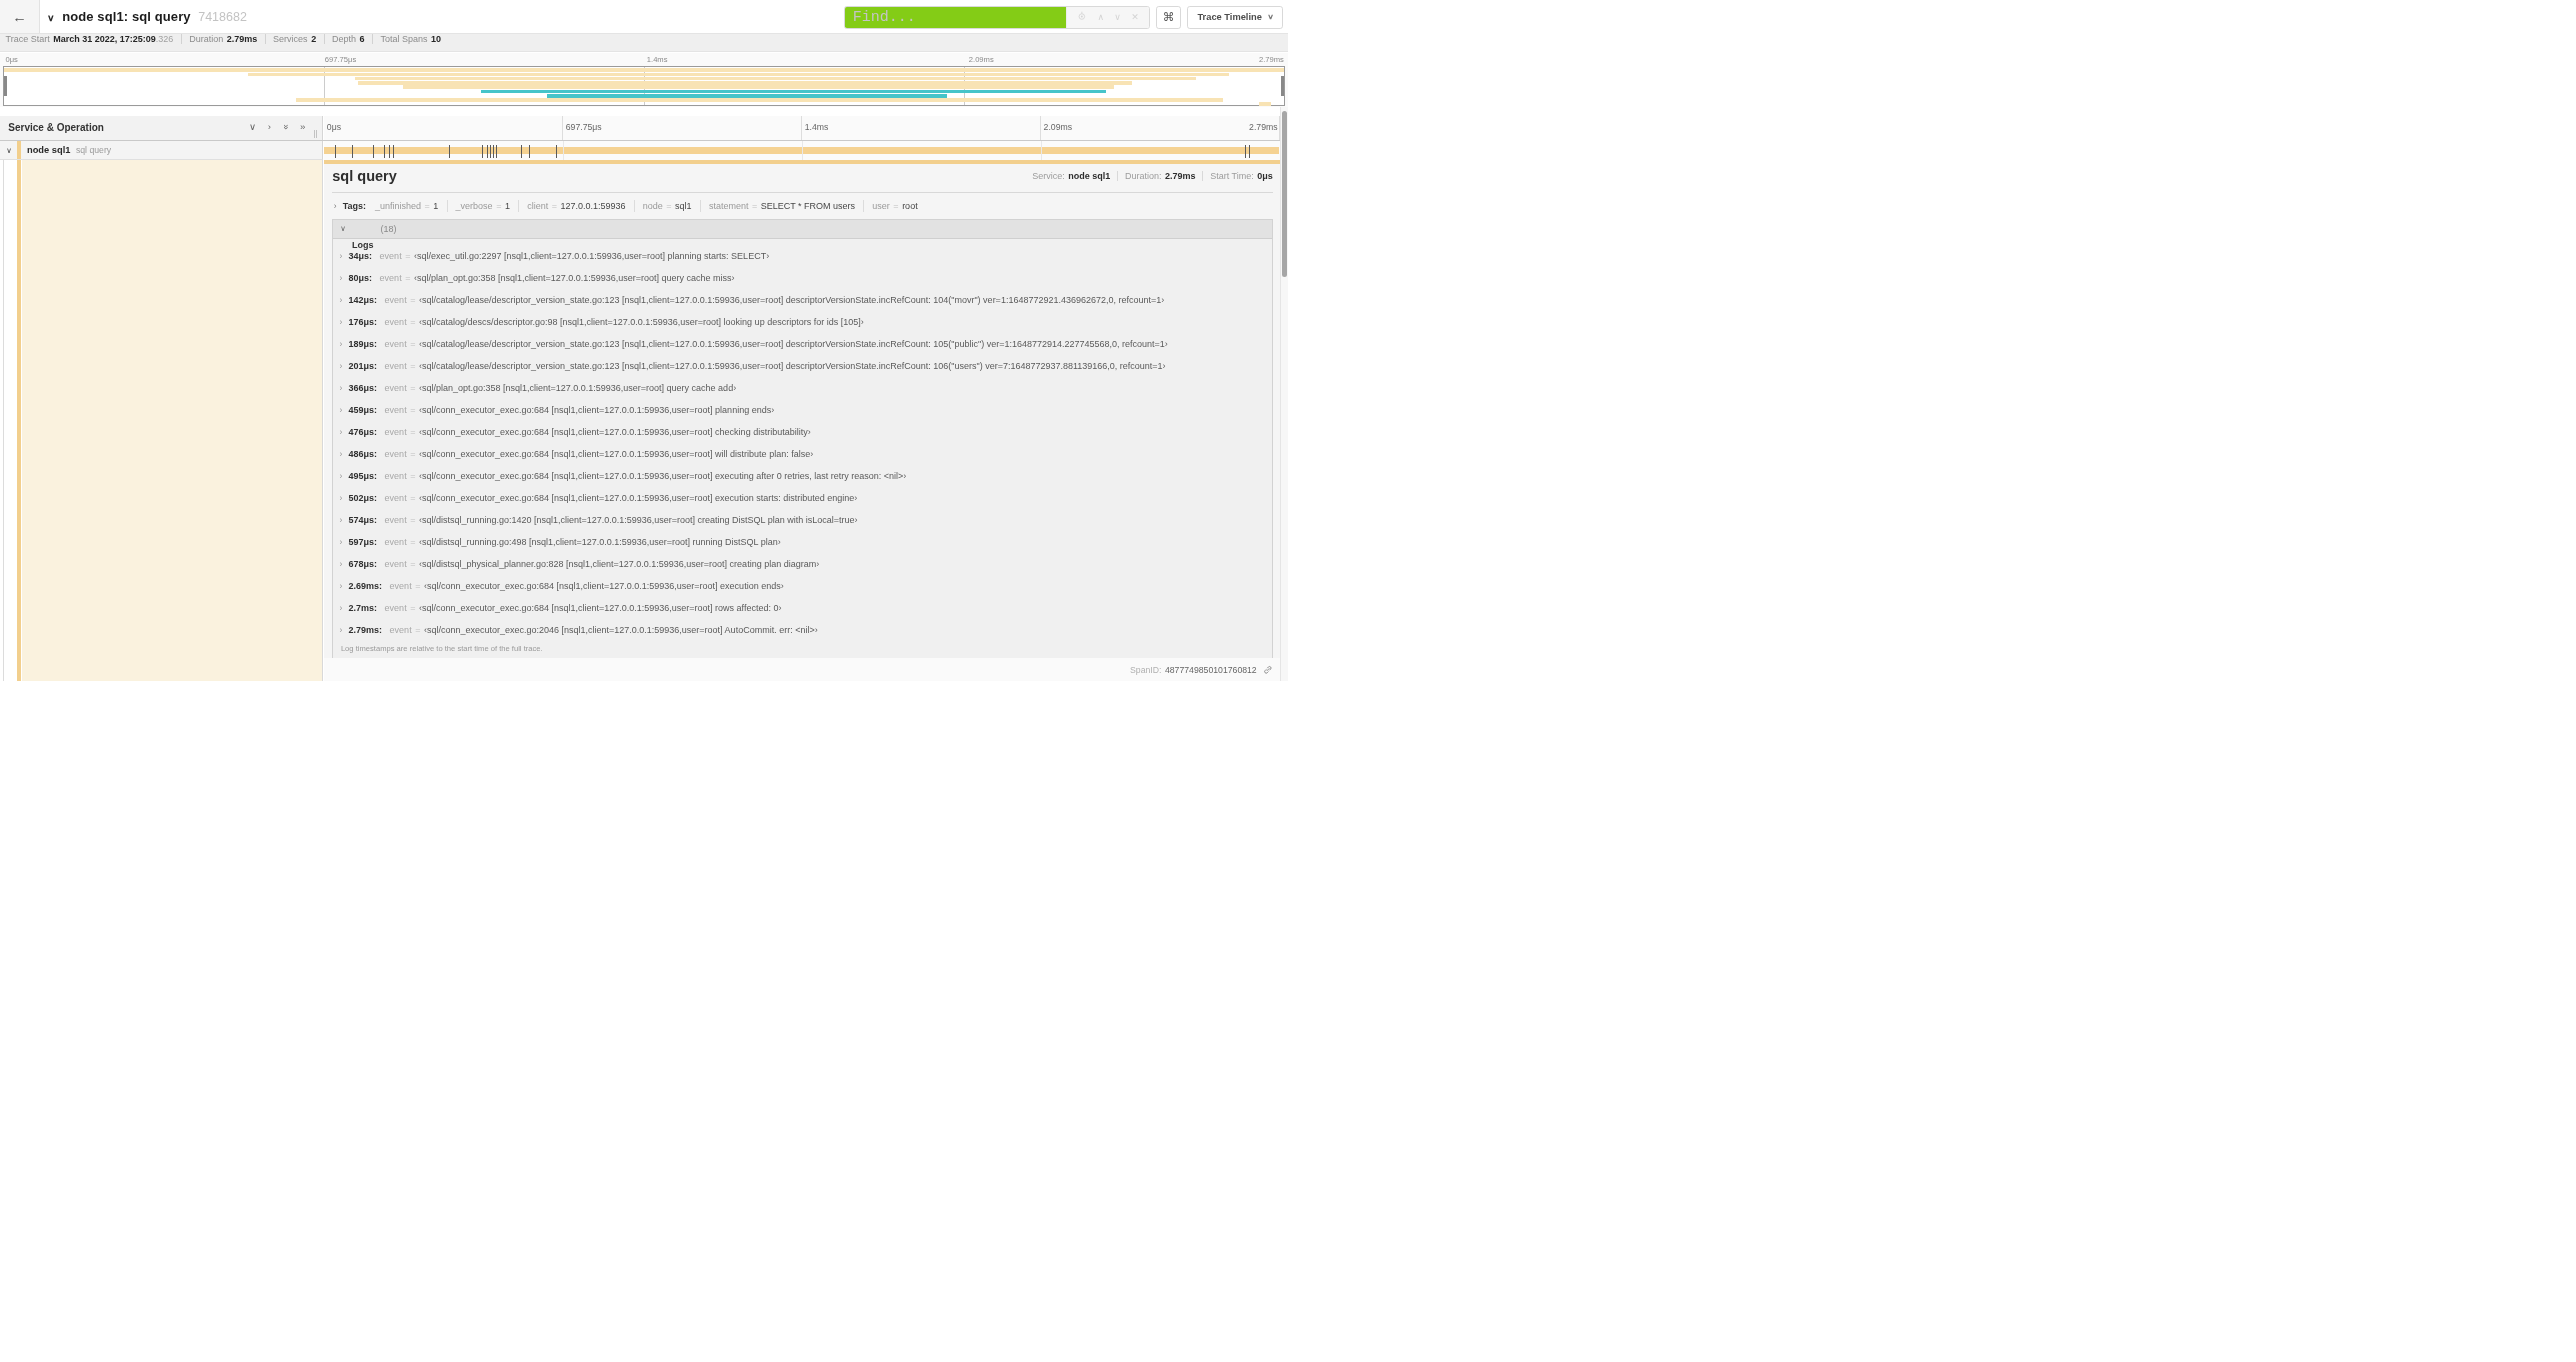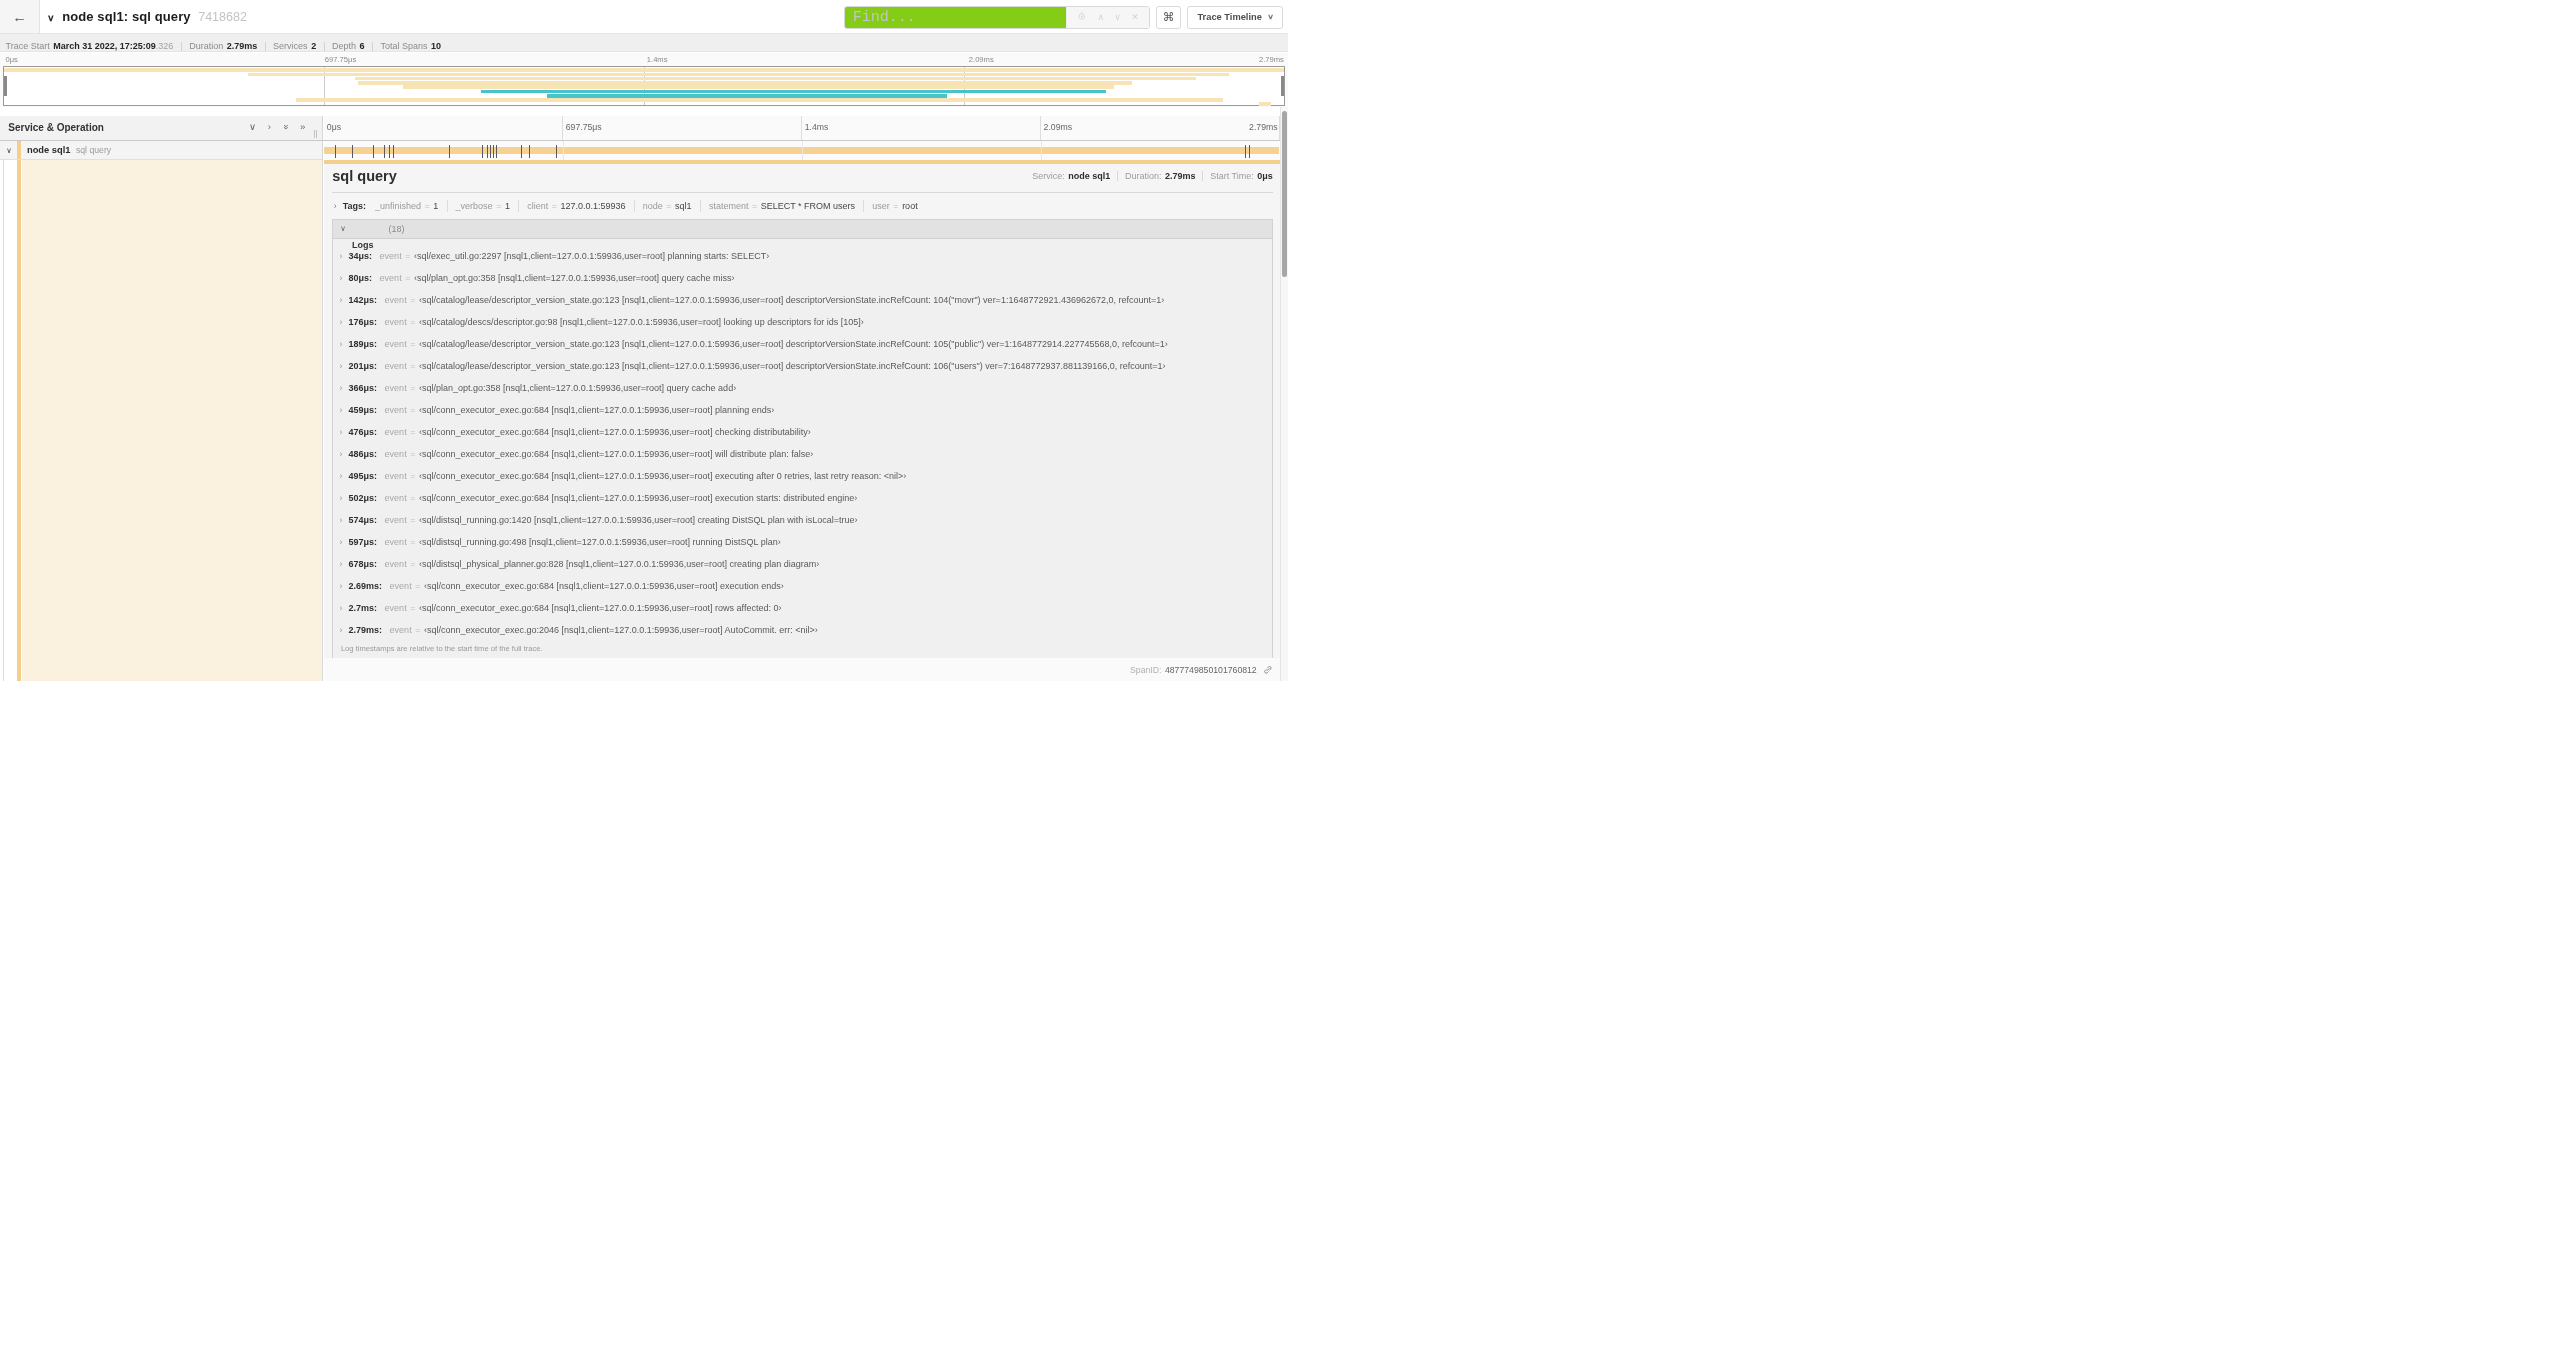--- a/index.html
+++ b/index.html
@@ -25,21 +25,21 @@
   .find-icons{width:82px;background:#f6f6f6;border-left:0.7px solid #ececec;display:flex;align-items:center;justify-content:space-evenly;color:#d4d4d4;}
   .find-icons .fi{font-size:9px;line-height:1;cursor:pointer;}
   .btn{box-sizing:border-box;height:23px;border:0.7px solid #d9d9d9;border-radius:2.8px;background:#fff;
     display:flex;align-items:center;justify-content:center;cursor:pointer;color:#555;}
   .kbd-btn{width:25px;font-size:11.8px;font-family:"DejaVu Sans", sans-serif;}
   .view-btn{padding:0 9px;font-size:9.3px;gap:6.2px;color:#4d4d4d;font-weight:bold;}
   .view-btn .vchev{font-size:7px;color:#777;transform:scaleX(1.3);}
   
   .summary-bar{position:absolute;top:33px;left:0;right:0;height:19.4px;background:#efefef;
     border-top:0.7px solid #e4e4e4;border-bottom:0.7px solid #e4e4e4;box-sizing:border-box;
-    display:flex;align-items:flex-end;padding-left:5.5px;font-size:9px;color:#8c8c8c;}
+    display:flex;align-items:flex-start;padding-left:5.5px;font-size:9px;color:#8c8c8c;}
   .summary-bar b{color:#262626;font-weight:700;margin-left:3.5px;}
   .summary-bar .sfx{color:#a2a2a2;font-weight:400;}
   .sum-div{width:0.7px;height:9.7px;background:#d2d2d2;margin:0 7.6px;}
   
   .minimap{position:absolute;top:53px;left:0;right:0;height:54px;background:#fafafa;}
   .mm-labels{position:absolute;top:0;left:0;right:0;height:13px;font-size:7.6px;color:#8a8a8a;}
   .mm-labels span{position:absolute;top:2.1px;white-space:nowrap;}
   .mm-canvas{position:absolute;top:13px;left:2.8px;right:2.8px;bottom:1.4px;background:#fff;border:0.7px solid #9a9a9a;cursor:crosshair;}
   .mm-grid{position:absolute;top:0;bottom:0;width:0.7px;background:#ccc;}
   .mm-span{position:absolute;height:3.5px;}
@@ -88,21 +88,21 @@
   .tags-label{font-weight:700;color:#333;margin-right:9px;text-align:right;}
   .tag-k{color:#9a9a9a;}
   .tag-eq{color:#c0c0c0;margin:0 3.5px;}
   .tag-v{color:#474747;}
   .tag-sep{width:0.7px;height:12.5px;background:#dcdcdc;margin:0 8.3px;}
   .logs-box{border:0.7px solid #d2d2d2;background:#f0f0f0;}
   .logs-head{height:18.7px;background:#e2e2e2;border-bottom:0.7px solid #cfcfcf;display:flex;align-items:center;
     padding-left:7px;font-size:9px;cursor:pointer;}
   .logs-head .chev{color:#666;font-size:7.6px;margin-right:6.2px;}
   .logs-title{font-weight:700;color:#333;margin-top:33px;}
-  .logs-count{color:#8a8a8a;margin-left:15px;}
+  .logs-count{color:#8a8a8a;margin-left:7px;}
   .logs-list{padding-top:6.2px;}
   .log-row{height:22px;display:flex;align-items:center;padding-left:6.2px;font-size:9px;cursor:pointer;white-space:nowrap;}
   .log-row .chev{color:#909090;font-size:8.3px;width:9px;}
   .log-time{font-weight:700;color:#2f2f2f;margin-right:7.6px;}
   .log-key{color:#a8a8a8;}
   .log-eq{color:#c0c0c0;margin:0 3.5px;}
   .log-val{color:#5a5a5a;}
   .logs-note{font-size:7.6px;color:#9a9a9a;padding:2.8px 0 5.5px 7.6px;}
   .d-footer{position:absolute;left:0;right:0;bottom:0;height:23px;background:#fafafa;
     display:flex;align-items:center;justify-content:flex-end;padding-right:7px;font-size:8.7px;gap:3.5px;}

